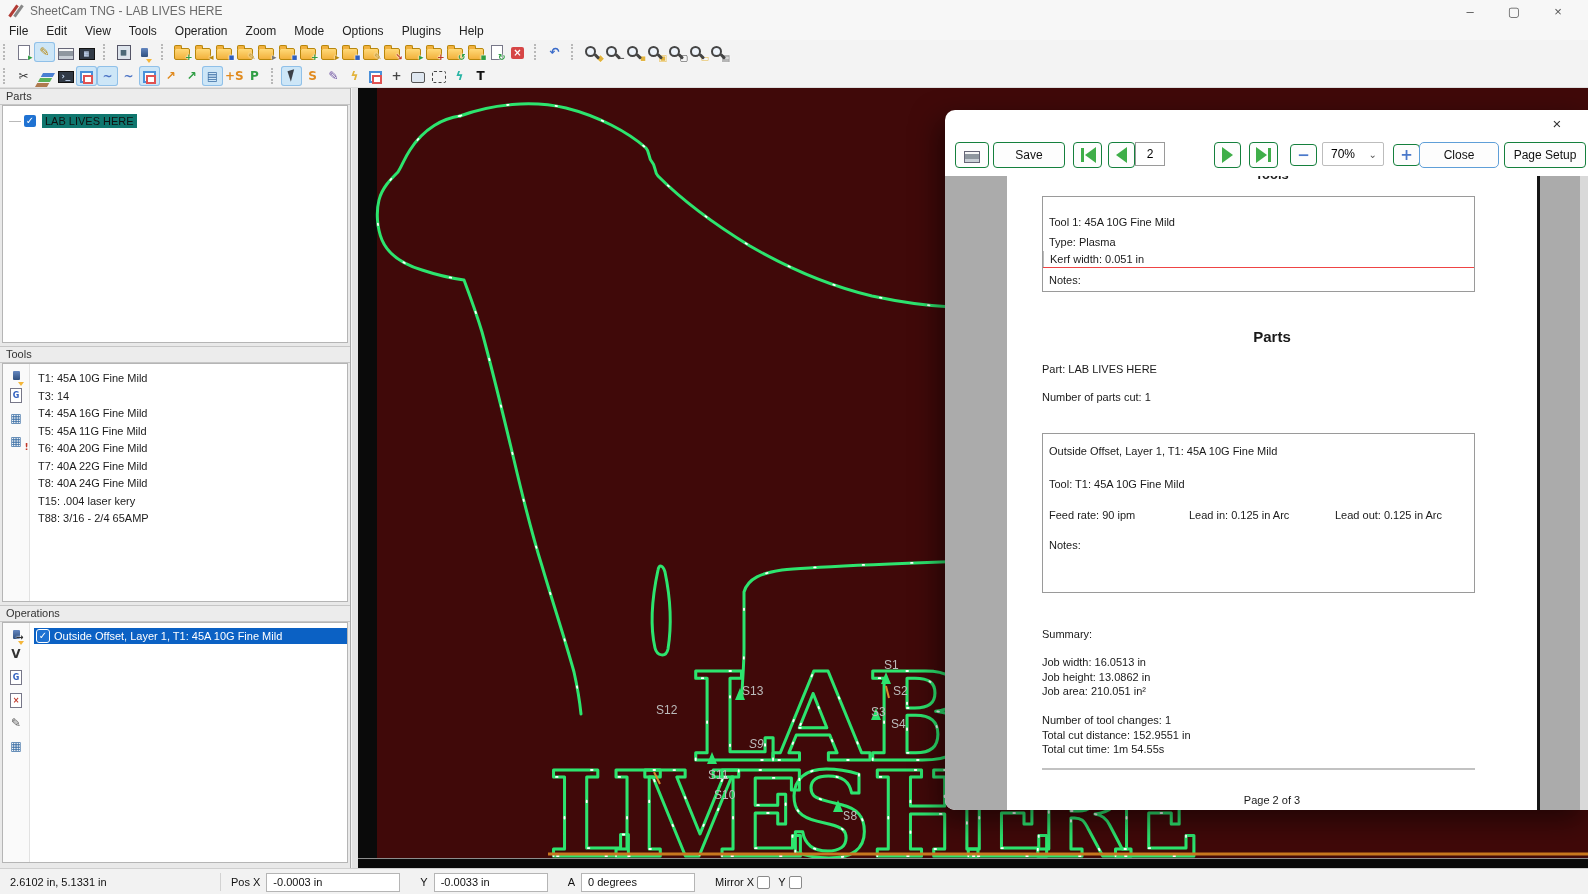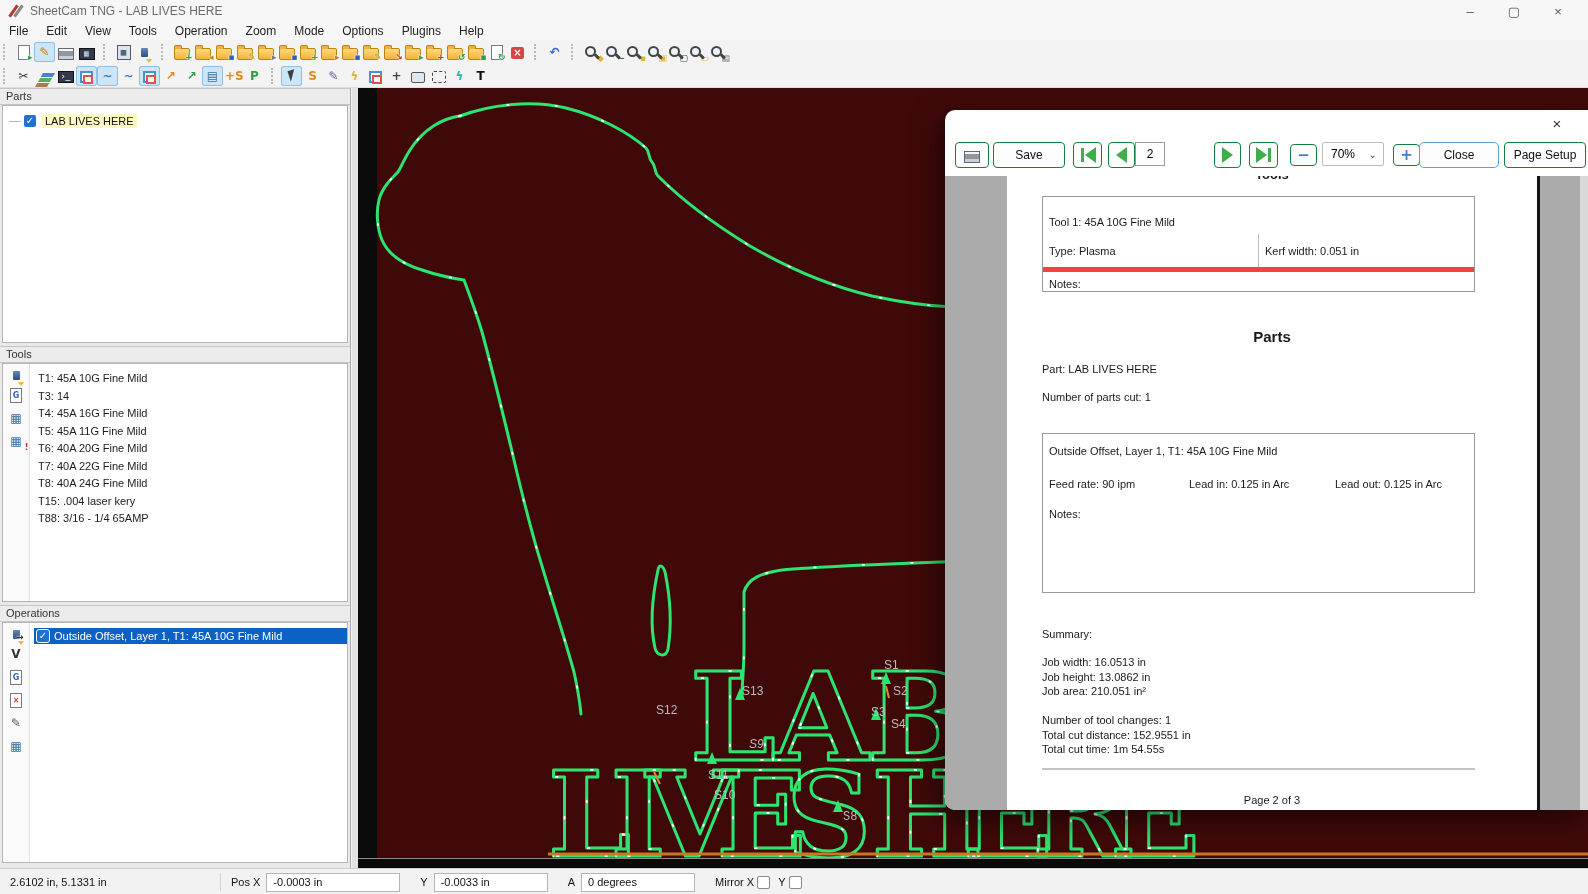--- a/index.html
+++ b/index.html
@@ -77,21 +77,21 @@
   .pbody{position:absolute;left:2px;right:2px;top:17px;bottom:3px;background:#fff;
          border:1px solid #b5b5b5;display:flex;overflow:hidden;}
   .iconstrip{width:26px;background:#fafafa;border-right:1px solid #e2e2e2;display:flex;
          flex-direction:column;align-items:center;padding-top:6px;gap:7px;}
   .listarea{flex:1;padding-top:6px;}
   .list-row{font-size:11px;color:#1c1c1c;line-height:17.5px;padding-left:8px;white-space:nowrap;}
   .tree-row{display:flex;align-items:center;height:18px;margin:6px 0 0 6px;}
   .tree-dash{width:12px;height:1px;background:#b9b9b9;margin-right:3px;}
   .cb{width:12px;height:12px;border-radius:2px;background:#1f72d2;color:#fff;font:bold 10px/12px
       "DejaVu Sans",sans-serif;text-align:center;margin-right:6px;flex:none;}
-  .tree-label{font-size:11px;color:#111;padding:1px 3px;background:#fef9c3;}
+  .tree-label{font-size:11px;color:#111;padding:1px 3px;background:#0f766e;}
   .op-row{display:flex;align-items:center;height:16px;background:#0b61c4;color:#fff;
           margin:5px 0 0 4px;padding-left:3px;}
   .op-row .cb{outline:1px solid #fff;margin-right:5px;}
   .op-label{font-size:11px;white-space:nowrap;}
   
   .canvas{position:absolute;left:352px;top:88px;width:1236px;height:780px;background:#400909;}
   .canvas .gutter{position:absolute;left:0;top:0;width:6px;height:780px;background:#e3e3e3;}
   .canvas .lbar{position:absolute;left:6px;top:0;width:19px;height:780px;background:#0a0a0a;}
   .canvas .bbar{position:absolute;left:6px;top:770px;width:1230px;height:10px;background:#0a0a0a;
                 border-top:1px solid #8d8d8d;}
@@ -419,21 +419,21 @@
         </div>
       <div class="listarea" id="tools-list">
           <div class="list-row">T1: 45A 10G Fine Mild</div>
           <div class="list-row">T3: 14</div>
           <div class="list-row">T4: 45A 16G Fine Mild</div>
           <div class="list-row">T5: 45A 11G Fine Mild</div>
           <div class="list-row">T6: 40A 20G Fine Mild</div>
           <div class="list-row">T7: 40A 22G Fine Mild</div>
           <div class="list-row">T8: 40A 24G Fine Mild</div>
           <div class="list-row">T15: .004 laser kery</div>
-          <div class="list-row">T88: 3/16 - 1/4 65AMP</div>
+          <div class="list-row">T88: 3/16 - 2/4 65AMP</div>
         </div>
     </div>
   </div>
   <div class="psection" style="top:517px;height:261px;">
     <div class="phead">Operations</div>
     <div class="pbody">
       <div class="iconstrip" id="ops-iconstrip">
           <span class="ic ic-torch">
             <b class="badge" style="color: rgb(51, 51, 51);">→</b>
           </span>
@@ -554,33 +554,34 @@
   <div class="pbtn" style="left:559px;width:80px;">Page Setup</div>
 
   <div class="dlg-content">
     <div class="docpage">
       <div class="doc-abs doc-center" style="top:-9px;font-weight:bold;font-size:13px;">Tools</div>
 
       <div class="dtable" style="top:20px;height:96px;">
         <div class="dtr" style="height:37px;">
           <span>Tool 1: 45A 10G Fine Mild</span>
         </div>
-        <div style="display:flex;height:33px;border-bottom:5px solid #ef4444;">
+        <div style="display:flex;height:33px;border-bottom:1px solid #ef4444;flex-direction:column;">
           <div class="dtr mid dcell" style="height:33px;">Type: Plasma</div>
           <div class="dtr mid dcell" style="height:33px;border-left:1px solid #bbb;">Kerf width: 0.051 in</div>
         </div>
         <div class="dtr mid" style="height:24px;">Notes:</div>
       </div>
 
       <div class="doc-abs doc-center" style="top:152px;font-weight:bold;font-size:15px;">Parts</div>
       <div class="doc-abs" style="top:187px;left:35px;">Part: LAB LIVES HERE</div>
       <div class="doc-abs" style="top:215px;left:35px;">Number of parts cut: 1</div>
 
       <div class="dtable" style="top:257px;height:160px;">
         <div class="dtr mid" style="height:34px;">Outside Offset, Layer 1, T1: 45A 10G Fine Mild</div>
+        <div class="dtr mid" style="height:31px;">Tool: T1: 45A 10G Fine Mild</div>
         <div style="display:flex;height:31px;align-items:center;padding-left:6px;">
           <span style="width:140px;">Feed rate: 90 ipm</span>
           <span style="width:146px;">Lead in: 0.125 in Arc</span>
           <span>Lead out: 0.125 in Arc</span>
         </div>
         <div class="dtr mid" style="height:30px;">Notes:</div>
       </div>
 
       <div class="doc-abs" style="top:452px;left:35px;">Summary:</div>
       <div class="doc-abs" style="top:479px;left:35px;" id="summary-lines">

